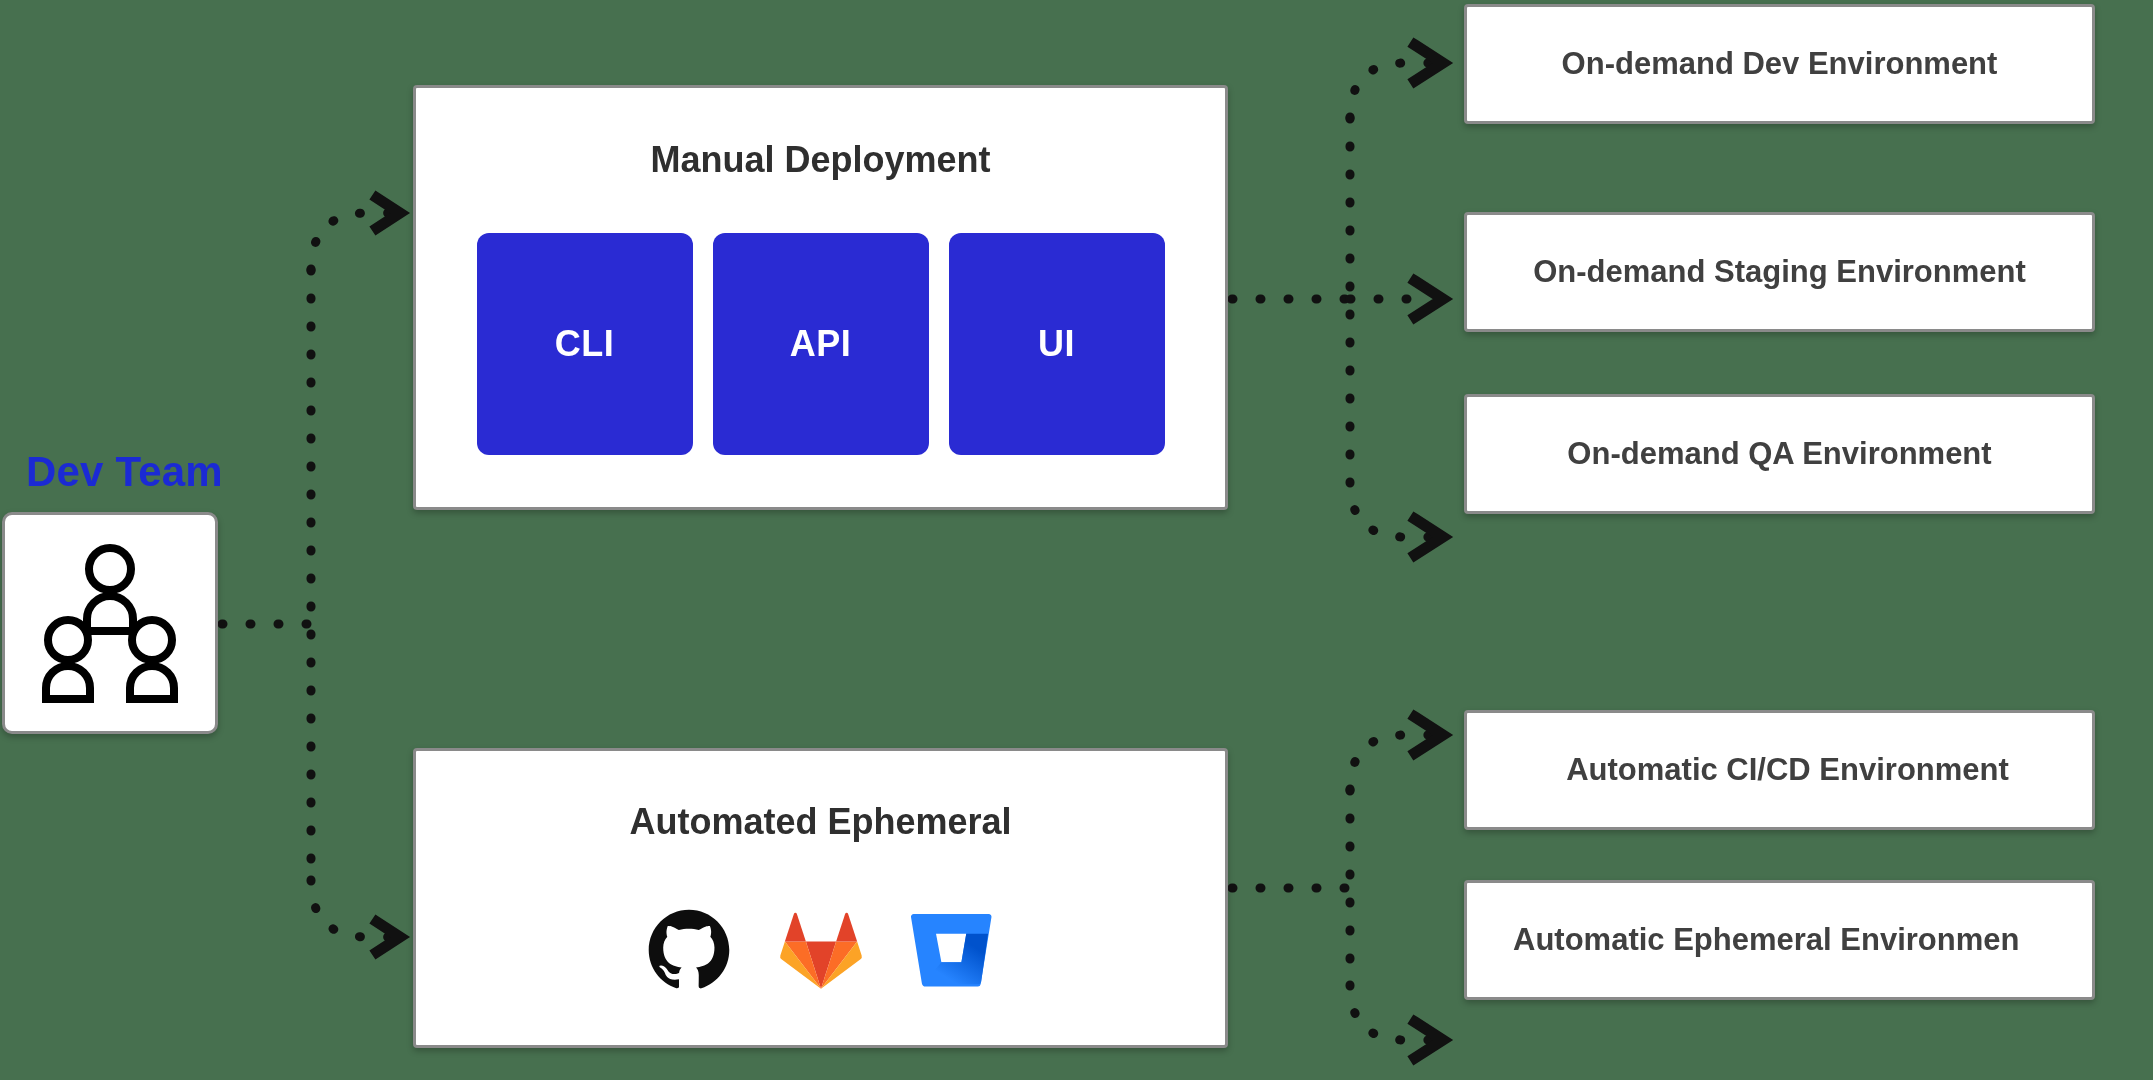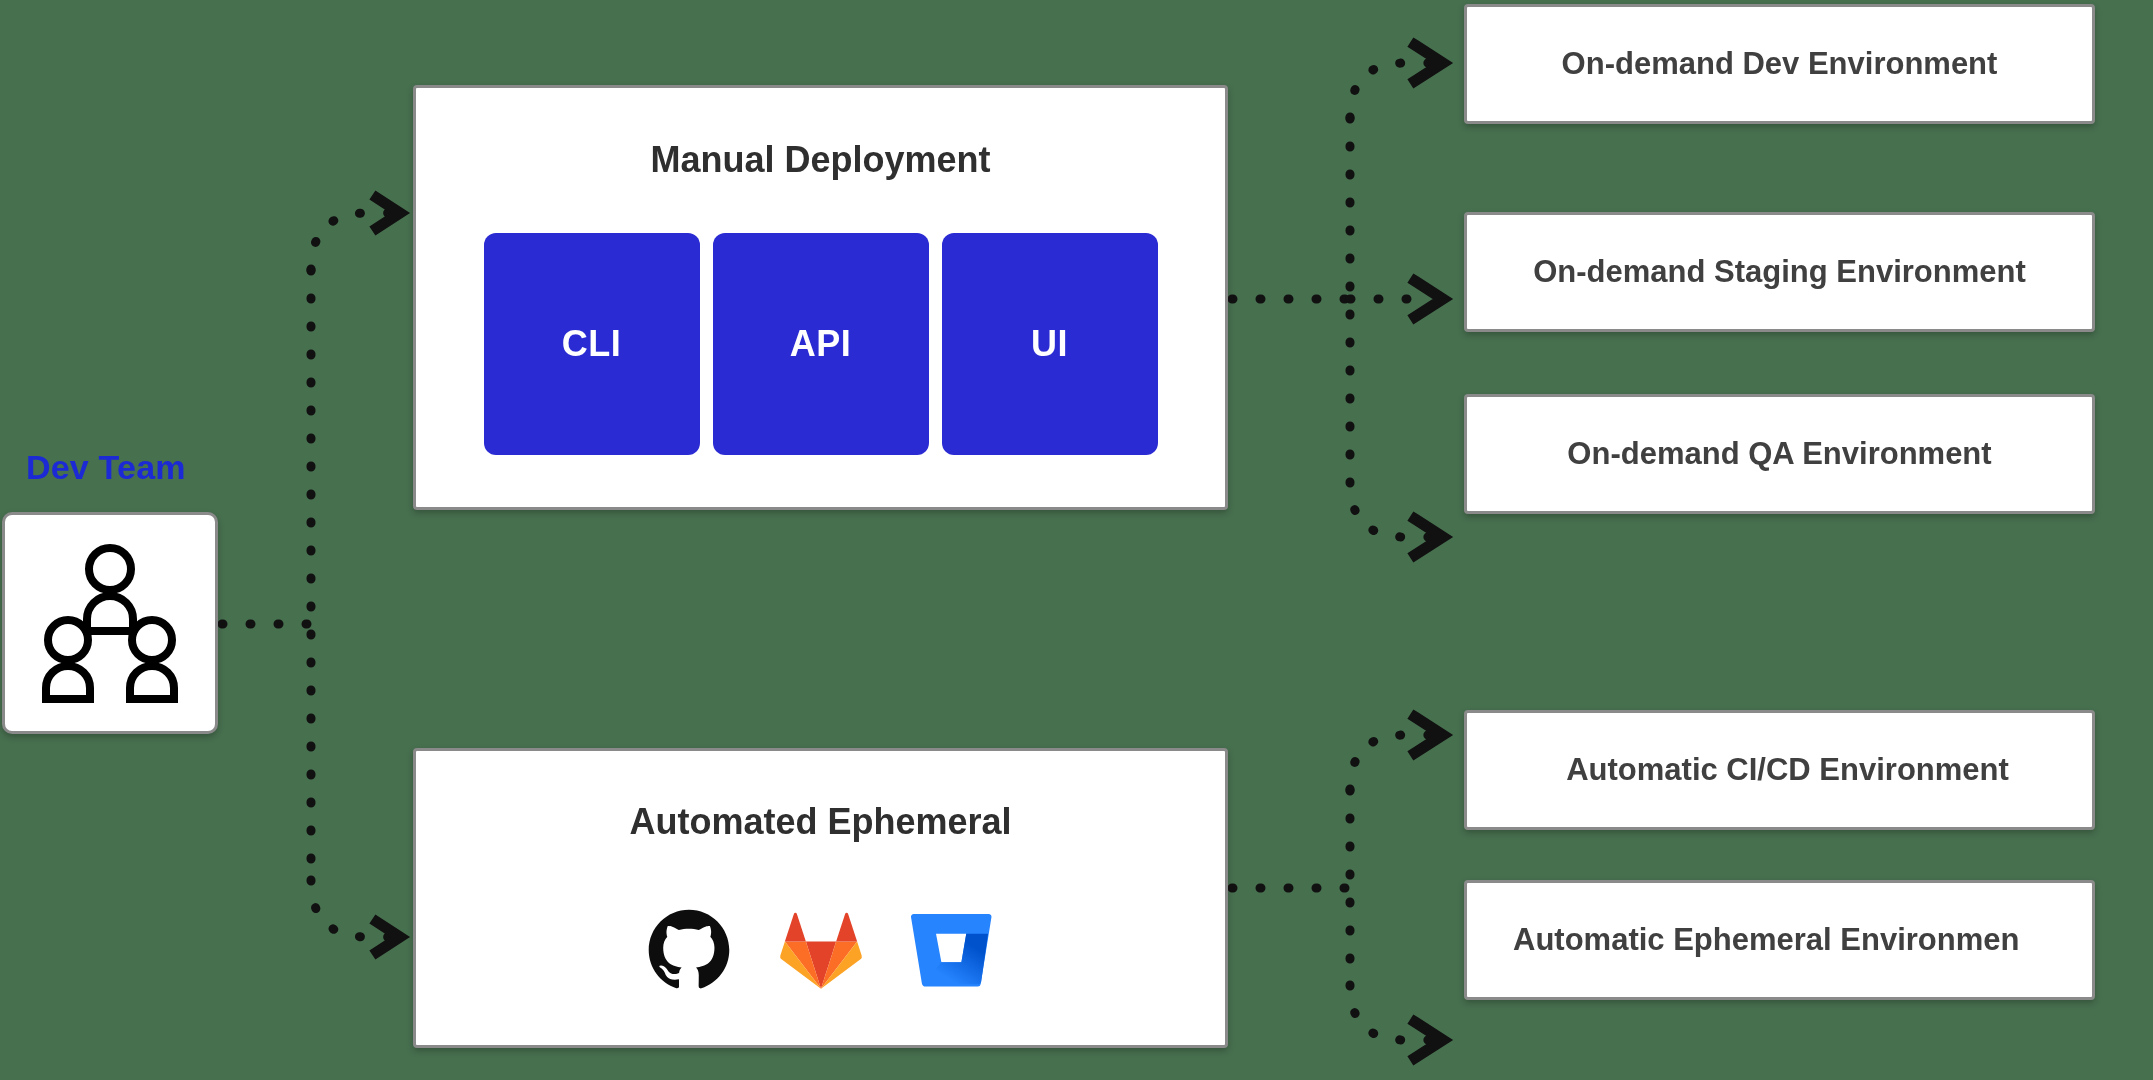--- a/index.html
+++ b/index.html
@@ -20,21 +20,21 @@
     border:3px solid #8a8a8a;
     border-radius:4px;
     box-shadow:0 3px 6px rgba(0,0,0,.25);
     box-sizing:border-box;
   }
 
   
   #devteam-label{
     position:absolute;
     left:26px; top:448px;
-    font-size:34px; font-weight:bold;
+    font-size:42px; font-weight:bold;
     color:#1b2ad4;
     letter-spacing:.2px;
     white-space:nowrap;
   }
   #devteam-box{
     left:2px; top:512px; width:216px; height:222px;
     border-radius:10px;
     display:flex;align-items:center;justify-content:center;
   }
   #devteam-box svg{display:block;}
@@ -55,21 +55,21 @@
   #manual-box .group-title{top:51px;}
   #automated-box .group-title{top:50px;}
 
   
   .tiles{
     position:absolute;
     left:0; width:100%;
     top:145px;
     display:flex;
     justify-content:center;
-    gap:13px;
+    gap:20px;
   }
   .tile{
     width:216px;height:222px;
     background:#2a2bd3;
     border-radius:12px;
     display:flex;align-items:center;justify-content:center;
     color:#ffffff;
     font-size:36px;font-weight:bold;
     letter-spacing:.5px;
   }

